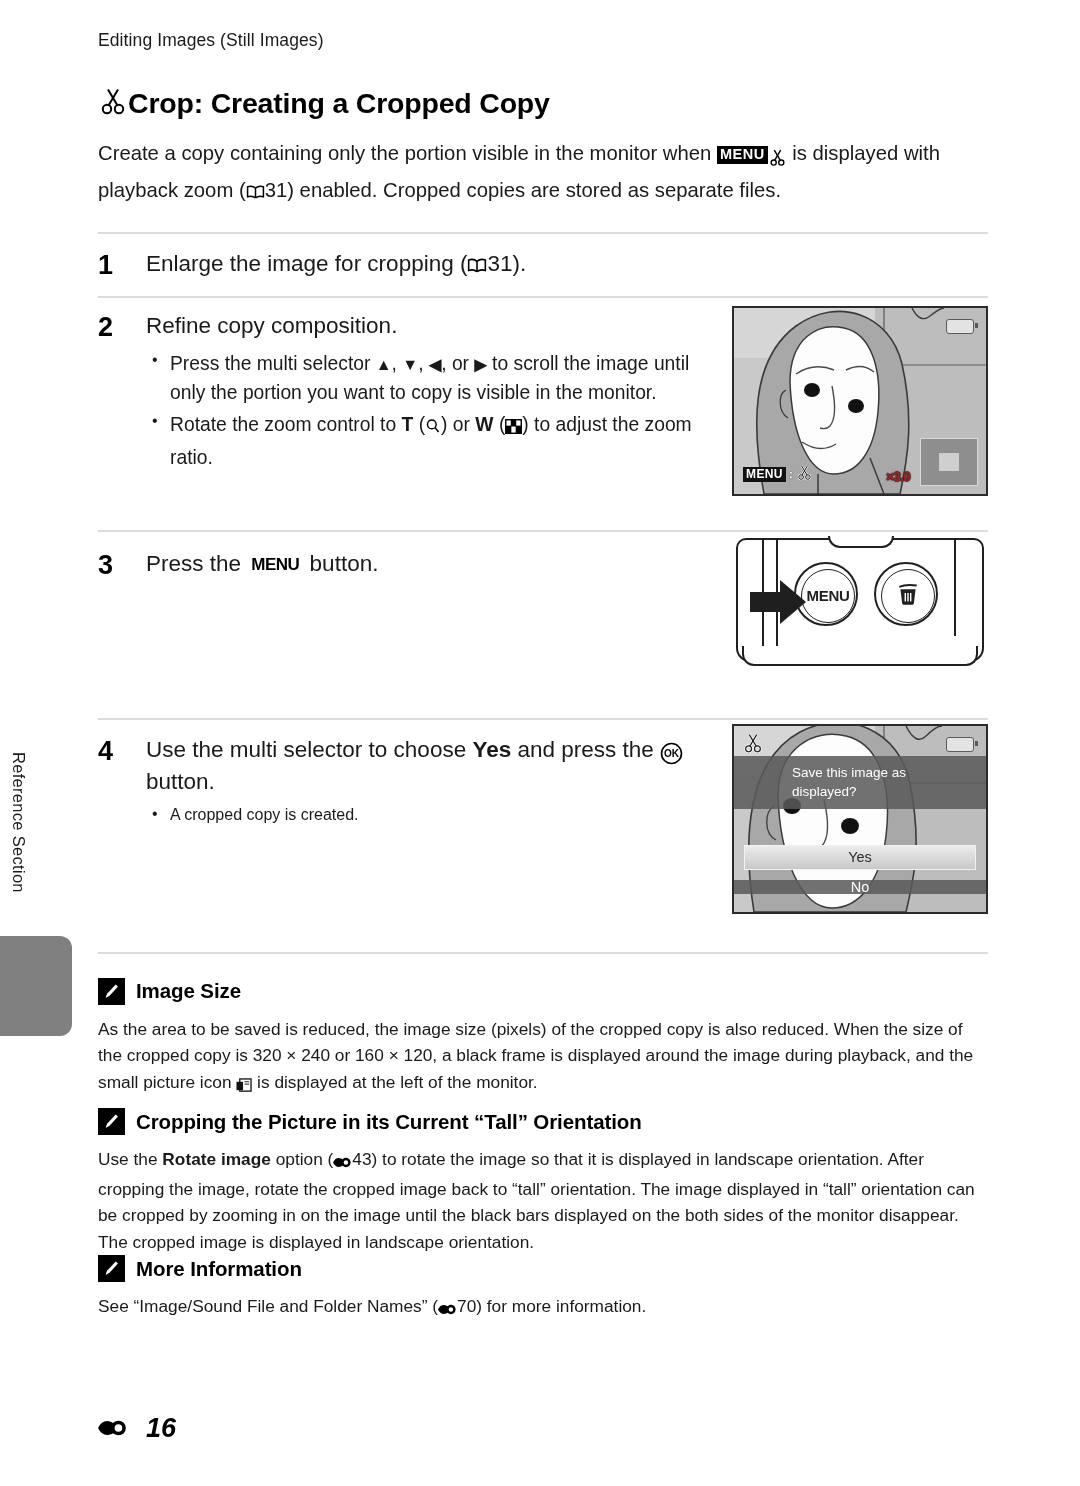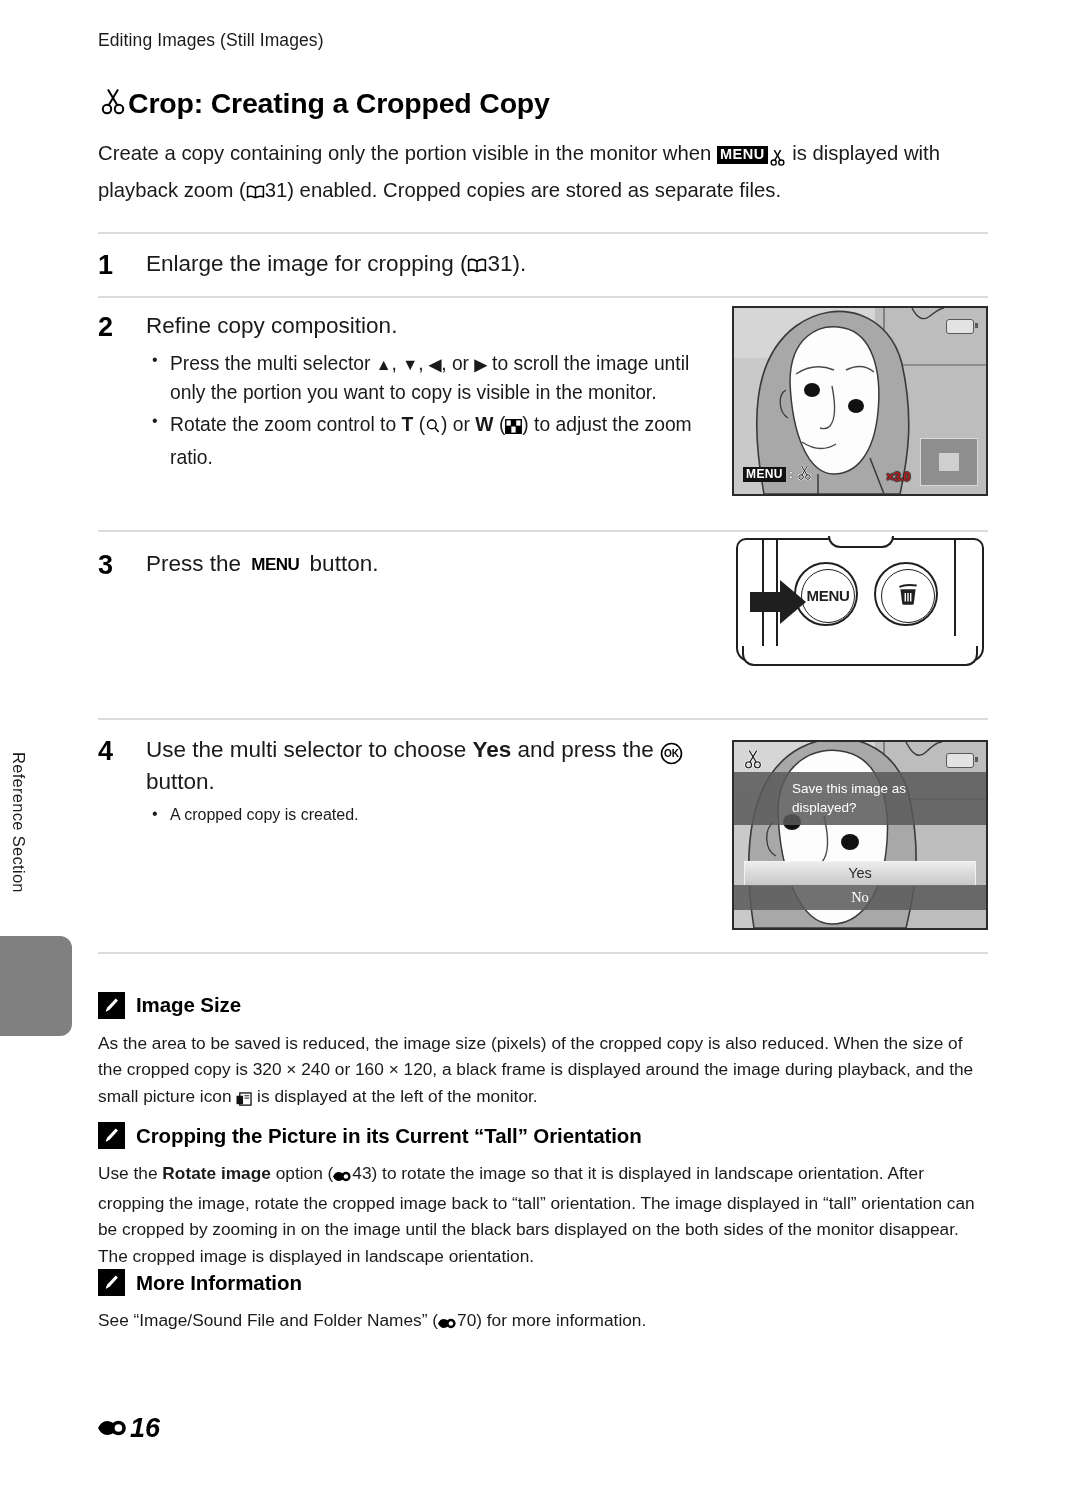--- a/index.html
+++ b/index.html
@@ -344,25 +344,25 @@
     border:1px solid #f2f2f2;
     color:#2a2a2a;
     font-size: 14.5px;
     display:flex; align-items:center; justify-content:center;
     box-sizing:border-box;
   }
   .dlg-no {
     position:absolute;
     left:0; right:0;
     bottom: 18px;
-    height: 25px;
+    height: 14px;
     background: rgba(90,90,90,0.86);
     color:#fff;
     font-size: 14.5px;
-    display:flex; align-items:center; justify-content:center;font-family:Liberation Serif, serif;
+    display:flex; align-items:center; justify-content:center;
   }
 
   
   .note-head {
     display:flex;
     align-items:center;
     gap: 11px;
   }
   .note-pencil {
     width: 27px; height: 27px;
@@ -384,21 +384,21 @@
   }
   .note-body b { font-weight:bold; }
 
   
   .folio {
     position: absolute;
     left: 98px;
     top: 1413px;
     display:flex;
     align-items:center;
-    gap: 2px;
+    gap: 18px;
     font-size: 27px;
     font-style: italic;
     font-weight: bold;
     color:#000;
   }
 
   
   .esym {
     display:inline-block;
     position:relative;
@@ -594,21 +594,21 @@
     <div class="step-body" style="max-width:560px">
       <div class="step-head">
         <span>Use the multi selector to choose </span><b>Yes</b><span> and press the </span><span class="inline-ico"><svg width="23" height="23" viewBox="0 0 24 24" aria-hidden="true" style="vertical-align:-5px">
               <circle cx="12" cy="12" r="10.4" fill="none" stroke="#000" stroke-width="1.7"></circle>
               <text x="12" y="16" font-family="Liberation Sans, sans-serif" font-size="10.5" font-weight="bold" text-anchor="middle" fill="#000">OK</text>
             </svg></span><span> button.</span>
       </div>
       <div class="sub-note">A cropped copy is created.</div>
     </div>
 
-    <div class="fig" style="top:20px">
+    <div class="fig" style="top:4px">
       <div class="monitor">
         <div class="mon-sky"></div>
         <div class="mon-wall"></div>
         <div class="mon-wall-line"></div>
         <svg width="252" height="186" viewBox="0 0 252 186" style="position:absolute;left:0;top:0" aria-hidden="true">
           <path d="M150 0 L150 186" stroke="#6e6e6e" stroke-width="1.5" fill="none"></path>
           <path d="M172 0 q10 20 20 10 q10 -10 16 -10" stroke="#3a3a3a" stroke-width="1.4" fill="none"></path>
           <path d="M20 186 C8 110 14 34 66 6 C112 -18 166 4 176 58 C188 118 180 152 172 186 Z" fill="#a8a8a8" stroke="#3a3a3a" stroke-width="1.6"></path>
           <path d="M44 70 C44 22 80 2 112 10 C146 18 158 60 152 110 C146 158 124 182 98 182 C66 182 46 130 44 70 Z" fill="#fdfdfd" stroke="#3a3a3a" stroke-width="1.5"></path>
           <path d="M40 80 C30 86 30 108 42 114" stroke="#3a3a3a" stroke-width="1.3" fill="none"></path>
@@ -639,21 +639,21 @@
           <div>displayed?</div>
         </div>
         <div class="dlg-yes">Yes</div>
         <div class="dlg-no">No</div>
       </div>
     </div>
   </div>
 
   <hr class="rule">
 
-  <div style="margin-top:38px">
+  <div style="margin-top:24px">
     <div class="note-head">
       <span class="note-pencil">
         <svg width="19" height="19" viewBox="0 0 20 20" aria-hidden="true">
           <path d="M4 16.5 L5.6 12.2 L14.4 2.6 L16.8 4.8 L8 14.4 Z" fill="#fff"></path>
           <path d="M4 16.5 L5.6 12.2 L7.4 13.9 Z" fill="#fff"></path>
         </svg>
       </span>
       <span class="note-title">Image Size</span>
     </div>
     <div class="note-body">

